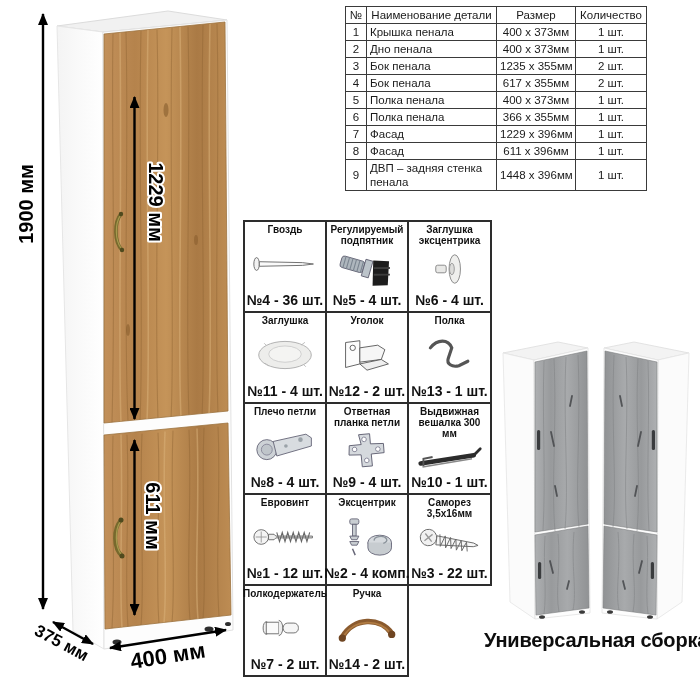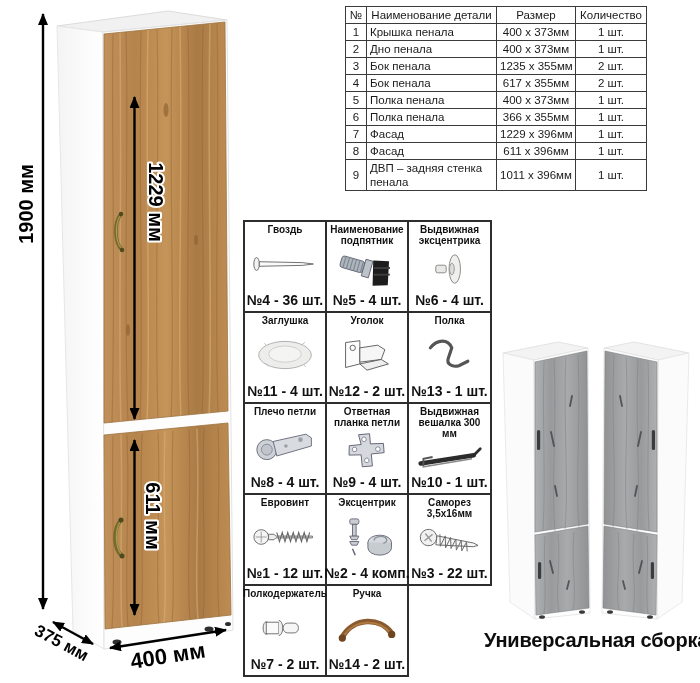--- a/index.html
+++ b/index.html
@@ -175,21 +175,21 @@
         </tr>
         <tr>
           <td class="c0">8</td>
           <td class="c1">Фасад</td>
           <td class="c2">611 х 396мм</td>
           <td class="c3">1 шт.</td>
         </tr>
         <tr>
           <td class="c0">9</td>
           <td class="c1">ДВП – задняя стенка пенала</td>
-          <td class="c2">1011 х 396мм</td>
+          <td class="c2">1448 х 396мм</td>
           <td class="c3">1 шт.</td>
         </tr>
       </tbody>
   </table>
 
   <table class="hw-table">
     <colgroup>
         <col style="width:82px">
         <col style="width:82px">
         <col style="width:83px">
@@ -203,38 +203,38 @@
                 <svg width="66" height="20" viewBox="0 0 72 20">
                   <ellipse cx="5" cy="10" rx="3" ry="7" fill="#f2f2f2" stroke="#666"></ellipse>
                   <path d="M8,7.5 L55,8.5 L67,10 L55,11.5 L8,12.5 Z" fill="#fafafa" stroke="#666"></path>
                 </svg>
               </div>
       <div class="hw-count">№4 - 36 шт.</div>
             </div>
           </td>
           <td>
             <div class="hw-inner">
-      <div class="hw-title">Наименование подпятник</div>
+      <div class="hw-title">Регулируемый подпятник</div>
       <div class="hw-icon">
                 <svg width="58" height="44" viewBox="0 0 64 44">
                   <g transform="rotate(16 32 22)">
                     <rect x="2" y="15" width="26" height="13" rx="3" fill="#aeb6bd" stroke="#667"></rect>
                     <path d="M6,15 v13 M10,15 v13 M14,15 v13 M18,15 v13 M22,15 v13 M26,15 v13" stroke="#7b8590" stroke-width="1.2"></path>
                     <rect x="28" y="12" width="8" height="19" fill="#bcc4ca" stroke="#667"></rect>
                     <path d="M36,11 L53,7 L59,33 L43,38 Z" fill="#1d1d1d"></path>
                     <path d="M39,19 L56,14 M41,26 L58,21" stroke="#3e3e3e" stroke-width="2"></path>
                   </g>
                 </svg>
               </div>
       <div class="hw-count">№5 - 4 шт.</div>
             </div>
           </td>
           <td>
             <div class="hw-inner">
-      <div class="hw-title">Выдвижная эксцентрика</div>
+      <div class="hw-title">Заглушка эксцентрика</div>
       <div class="hw-icon">
                 <svg width="38" height="40" viewBox="0 0 40 40">
                   <rect x="5" y="16" width="11" height="8" rx="2" fill="#e8e8e6" stroke="#888"></rect>
                   <ellipse cx="25" cy="20" rx="6" ry="15" fill="#efefed" stroke="#888"></ellipse>
                   <ellipse cx="22" cy="20" rx="2.5" ry="6" fill="#dddddb" stroke="#999"></ellipse>
                 </svg>
               </div>
       <div class="hw-count">№6 - 4 шт.</div>
             </div>
           </td>

